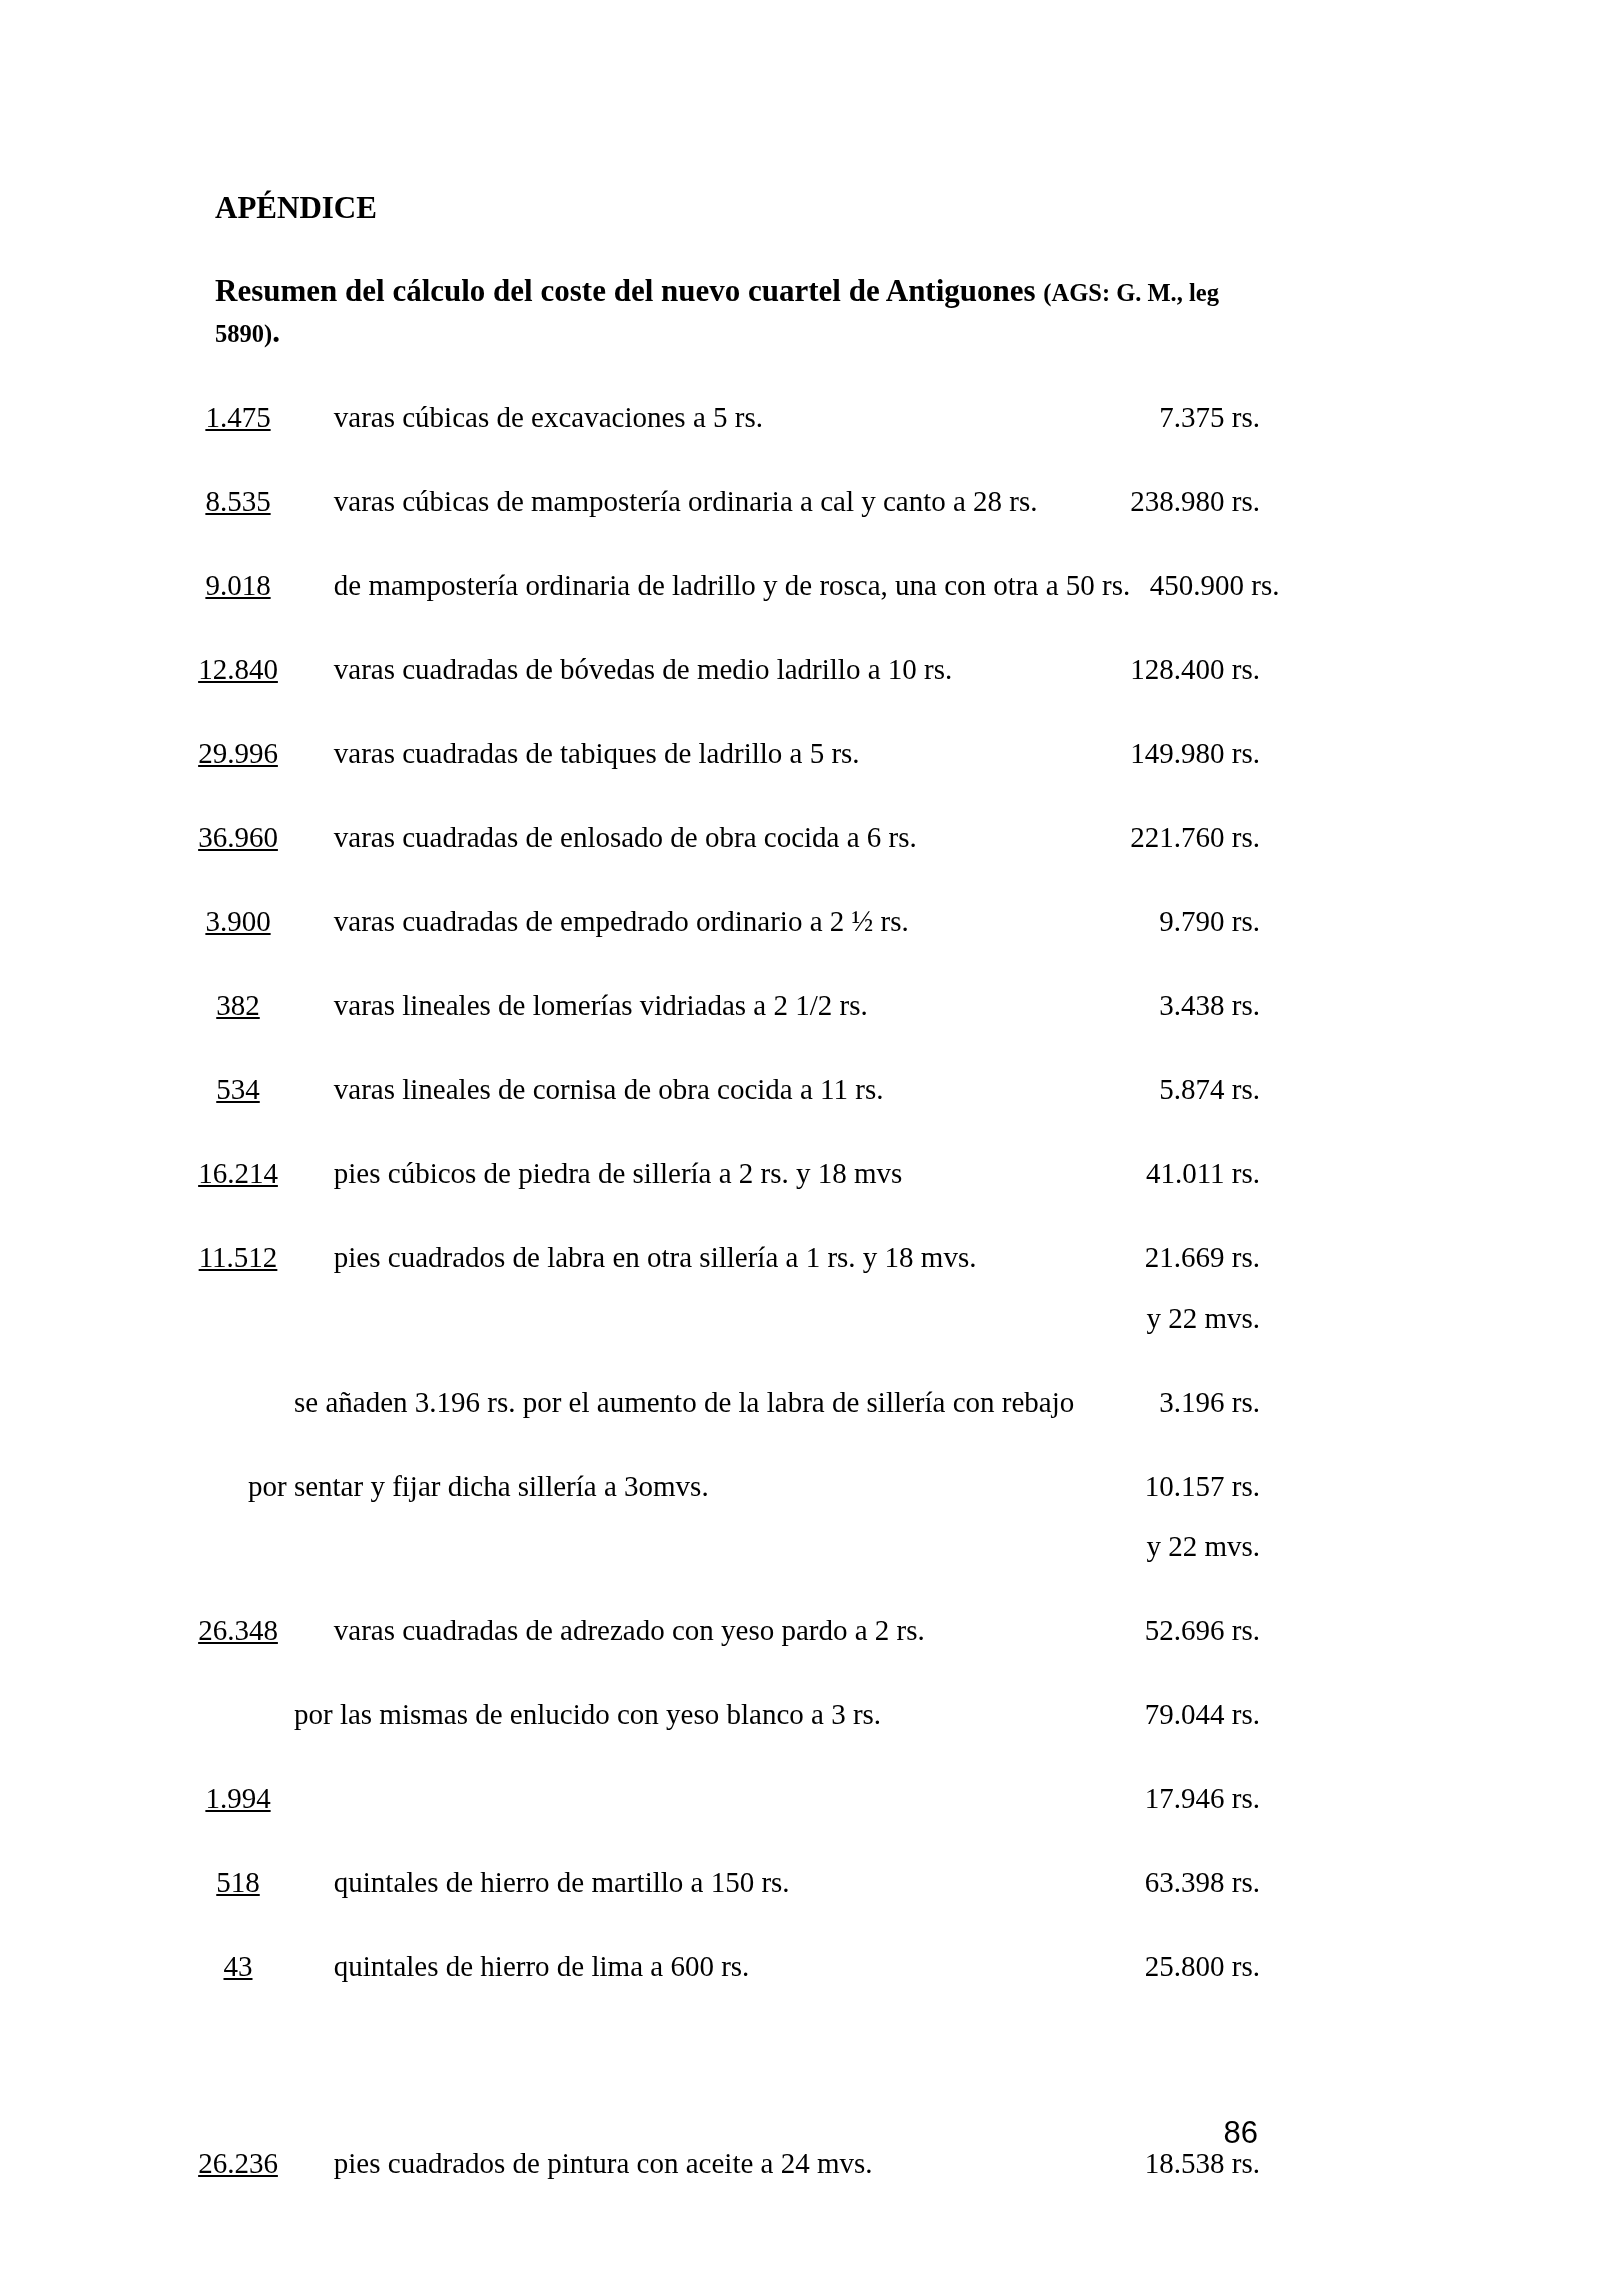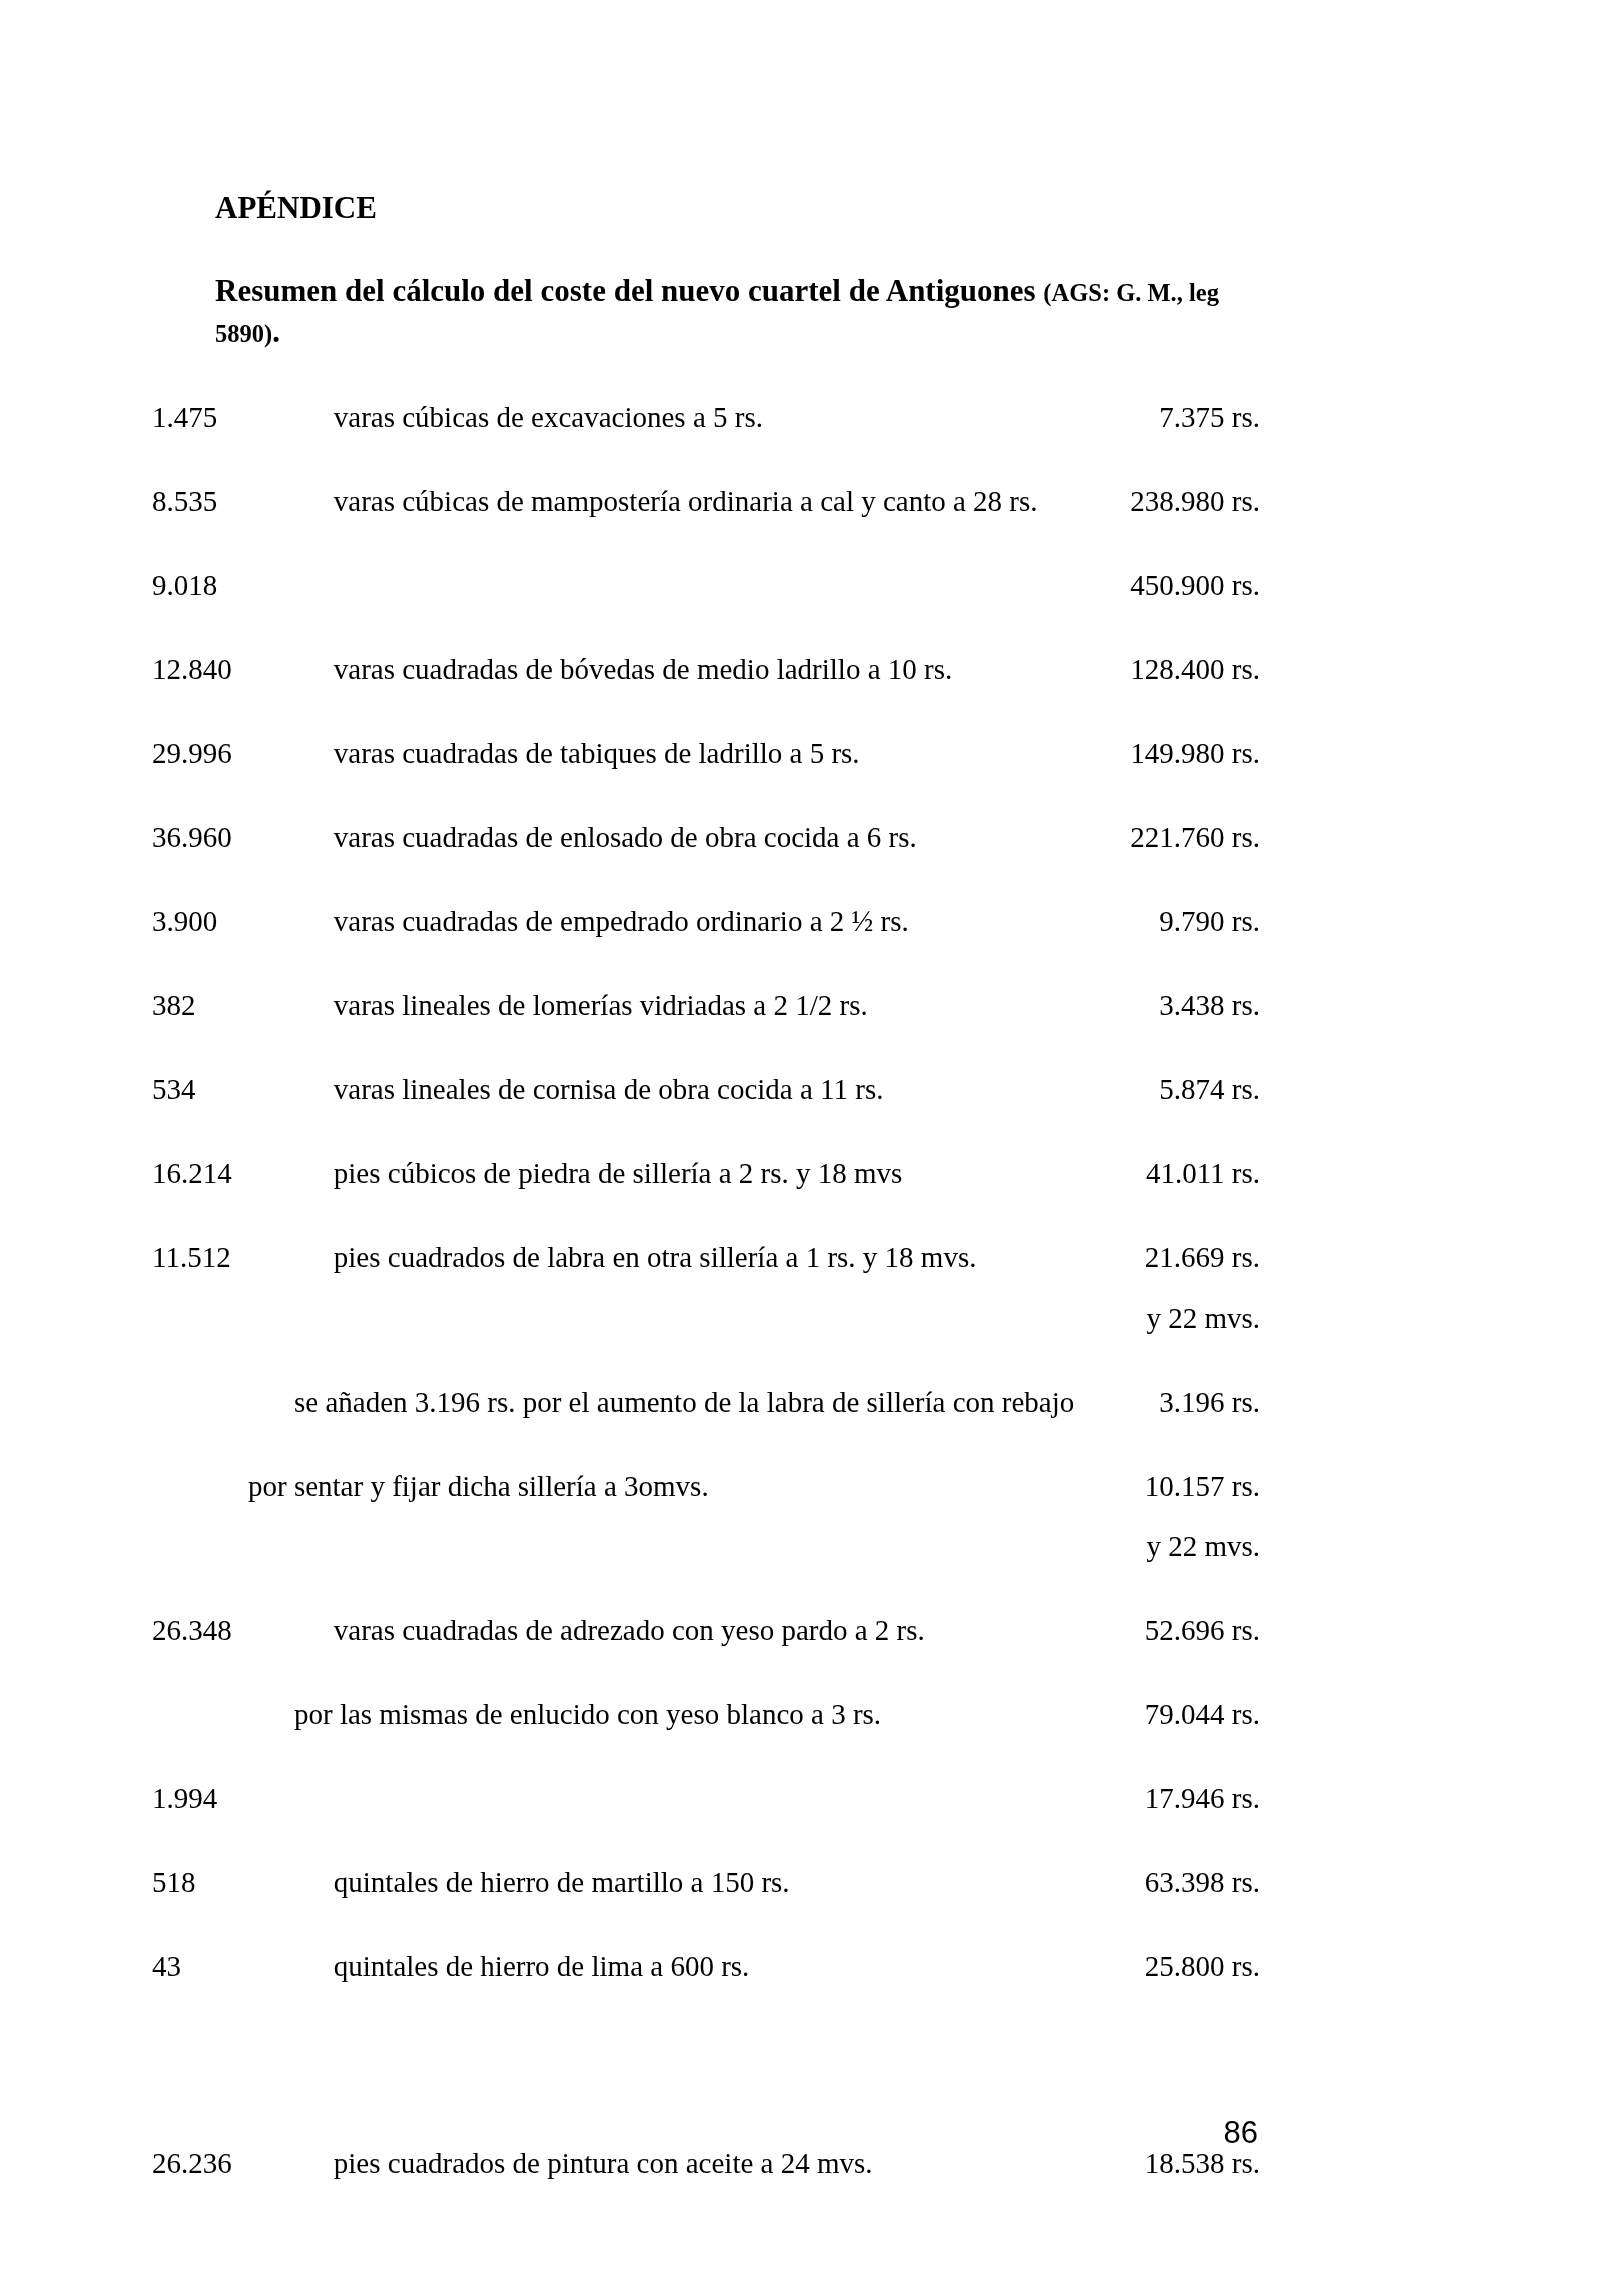--- a/index.html
+++ b/index.html
@@ -39,21 +39,22 @@
   }
   .row {
     display: flex;
     align-items: baseline;
     line-height: 39px;
     margin-top: 45px;
     white-space: nowrap;
   }
   .qty {
     flex: 0 0 172px;
-    text-align: left;
+    text-align: center;
+    text-decoration: underline;
   }
   .desc {
     margin-left: 9.8px;
   }
   .amount {
     margin-left: auto;
     padding-left: 19.6px;
     text-align: right;
   }
   .continuation {
@@ -89,20 +90,21 @@
   </div>
 
   <div class="row">
     <span class="qty">8.535</span>
     <span class="desc">varas cúbicas de mampostería ordinaria a cal y canto a 28 rs.</span>
     <span class="amount">238.980 rs.</span>
   </div>
 
   <div class="row">
     <span class="qty">9.018</span>
+    <span class="desc">de mampostería ordinaria de ladrillo y de rosca, una con otra a 50 rs.</span>
     <span class="amount">450.900 rs.</span>
   </div>
 
   <div class="row">
     <span class="qty">12.840</span>
     <span class="desc">varas cuadradas de bóvedas de medio ladrillo a 10 rs.</span>
     <span class="amount">128.400 rs.</span>
   </div>
 
   <div class="row">

